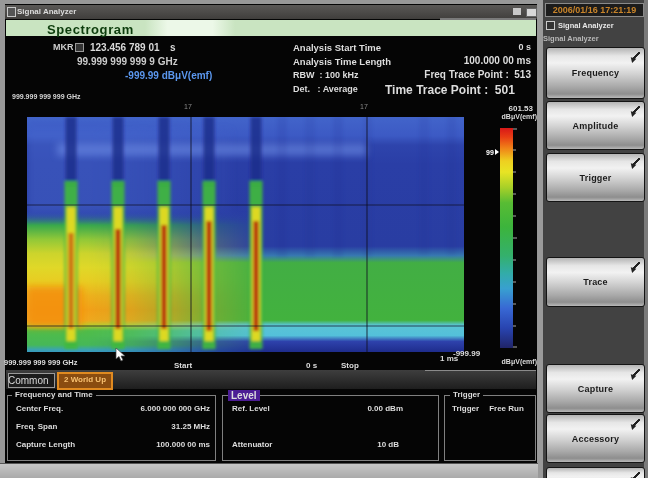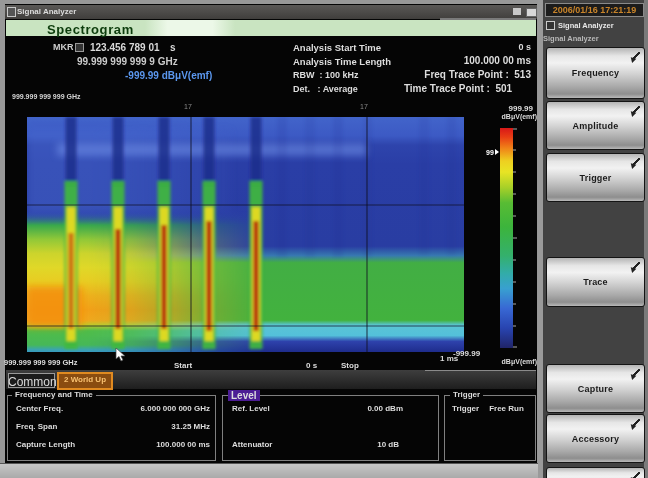--- a/index.html
+++ b/index.html
@@ -29,21 +29,21 @@
 <div class="t" style="left:125px;top:70px;font-size:10px;color:#5b97ee">-999.99 dBμV(emf)</div>
 <div class="t" style="left:12px;top:93px;font-size:7px;color:#d5d5d5">999.999 999 999 GHz</div>
 
 <div class="t" style="left:293px;top:42px;font-size:9.5px">Analysis Start Time</div>
 <div class="t" style="left:431px;top:42px;width:100px;text-align:right">0 s</div>
 <div class="t" style="left:293px;top:56px;font-size:9.5px">Analysis Time Length</div>
 <div class="t" style="left:421px;top:55px;width:110px;text-align:right;font-size:10px">100.000 00 ms</div>
 <div class="t" style="left:293px;top:70px">RBW&nbsp;&nbsp;: 100 kHz</div>
 <div class="t" style="left:385px;top:69px;width:146px;text-align:right;font-size:10px">Freq Trace Point :&nbsp; 513</div>
 <div class="t" style="left:293px;top:84px">Det.&nbsp;&nbsp;&nbsp;: Average</div>
-<div class="t" style="left:385px;top:83px;width:146px;text-align:center;font-size:10px">Time Trace Point :&nbsp; 501</div>
+<div class="t" style="left:385px;top:83px;width:146px;text-align:left;font-size:12px">Time Trace Point :&nbsp; 501</div>
 
 <div class="t" style="left:184px;top:103px;font-size:7px;color:#8a8a8a;font-weight:normal">17</div>
 <div class="t" style="left:360px;top:103px;font-size:7px;color:#8a8a8a;font-weight:normal">17</div>
 
 <svg class="a" style="left:27px;top:117px" width="437" height="235" viewBox="0 0 437 235">
 <defs>
 <linearGradient id="bgR" x1="0" y1="0" x2="0" y2="1">
 <stop offset="0%" stop-color="#4264ca"></stop>
 <stop offset="8%" stop-color="#3c5ac4"></stop>
 <stop offset="12%" stop-color="#2e44ac"></stop>
@@ -144,21 +144,21 @@
 <line x1="340" y1="0" x2="340" y2="235"></line>
 <line x1="0" y1="88" x2="437" y2="88"></line>
 <line x1="0" y1="209" x2="437" y2="209"></line>
 </g>
 </svg>
 
 <svg class="a" style="left:115px;top:348px" width="12" height="16" viewBox="0 0 12 16">
 <path d="M1 0 L1 11 L4 8.5 L6 13 L8 12 L6 8 L10 8 Z" fill="#fff" stroke="#444" stroke-width="0.7"></path>
 </svg>
 
-<div class="t" style="left:453px;top:104px;width:80px;text-align:right;font-size:8px">999.99</div>
+<div class="t" style="left:453px;top:104px;width:80px;text-align:right;font-size:8px">601.53</div>
 <div class="t" style="left:453px;top:113px;width:84px;text-align:right;font-size:7px">dBμV(emf)</div>
 <svg class="a" style="left:486px;top:128px" width="32" height="220" viewBox="0 0 32 220">
 <defs>
 <linearGradient id="cbar" x1="0" y1="0" x2="0" y2="1">
 <stop offset="0%" stop-color="#d81818"></stop>
 <stop offset="4%" stop-color="#e83c14"></stop>
 <stop offset="9%" stop-color="#f08018"></stop>
 <stop offset="15%" stop-color="#eed020"></stop>
 <stop offset="20%" stop-color="#e8e424"></stop>
 <stop offset="27%" stop-color="#a8d028"></stop>
@@ -196,21 +196,21 @@
 
 <div class="t" style="left:4px;top:358px;font-size:7.5px">999.999 999 999 GHz</div>
 <div class="t" style="left:174px;top:361px;font-size:8px">Start</div>
 <div class="t" style="left:306px;top:361px;font-size:8px">0 s</div>
 <div class="t" style="left:341px;top:361px;font-size:8px">Stop</div>
 <div class="t" style="left:440px;top:354px;font-size:8px">1 ms</div>
 
 <div class="a" style="left:6px;top:370px;width:530px;height:19px;background:linear-gradient(#3e3e3e,#1e1e1e)"></div>
 <div class="a" style="left:425px;top:370px;width:111px;height:1px;background:#8a8a8a"></div>
 <div class="a" style="left:8px;top:373px;width:45px;height:13px;border:1px solid #999;background:#1c1c1c"></div>
-<div class="t" style="left:8px;top:375px;width:47px;text-align:right;font-size:12px;color:#d8d8d8;font-weight:normal">Common</div>
+<div class="t" style="left:8px;top:375px;width:47px;text-align:left;font-size:10px;color:#d8d8d8;font-weight:normal">Common</div>
 <div class="a" style="left:57px;top:372px;width:52px;height:14px;border:2px solid #e08a20;background:#8a4c10"></div>
 <div class="t" style="left:57px;top:375px;width:56px;text-align:center;font-size:8px;color:#f8c070">2 World Up</div>
 
 <div class="a" style="left:7px;top:395px;width:207px;height:64px;border:1px solid #808080"></div>
 <div class="t" style="left:12px;top:390px;font-size:8px;background:#050505;padding:0 3px">Frequency and Time</div>
 <div class="t" style="left:16px;top:404px;font-size:8px">Center Freq.</div>
 <div class="t" style="left:100px;top:404px;width:110px;text-align:right;font-size:8px">6.000 000 000 GHz</div>
 <div class="t" style="left:16px;top:422px;font-size:8px">Freq. Span</div>
 <div class="t" style="left:100px;top:422px;width:110px;text-align:right;font-size:8px">31.25 MHz</div>
 <div class="t" style="left:16px;top:440px;font-size:8px">Capture Length</div>

